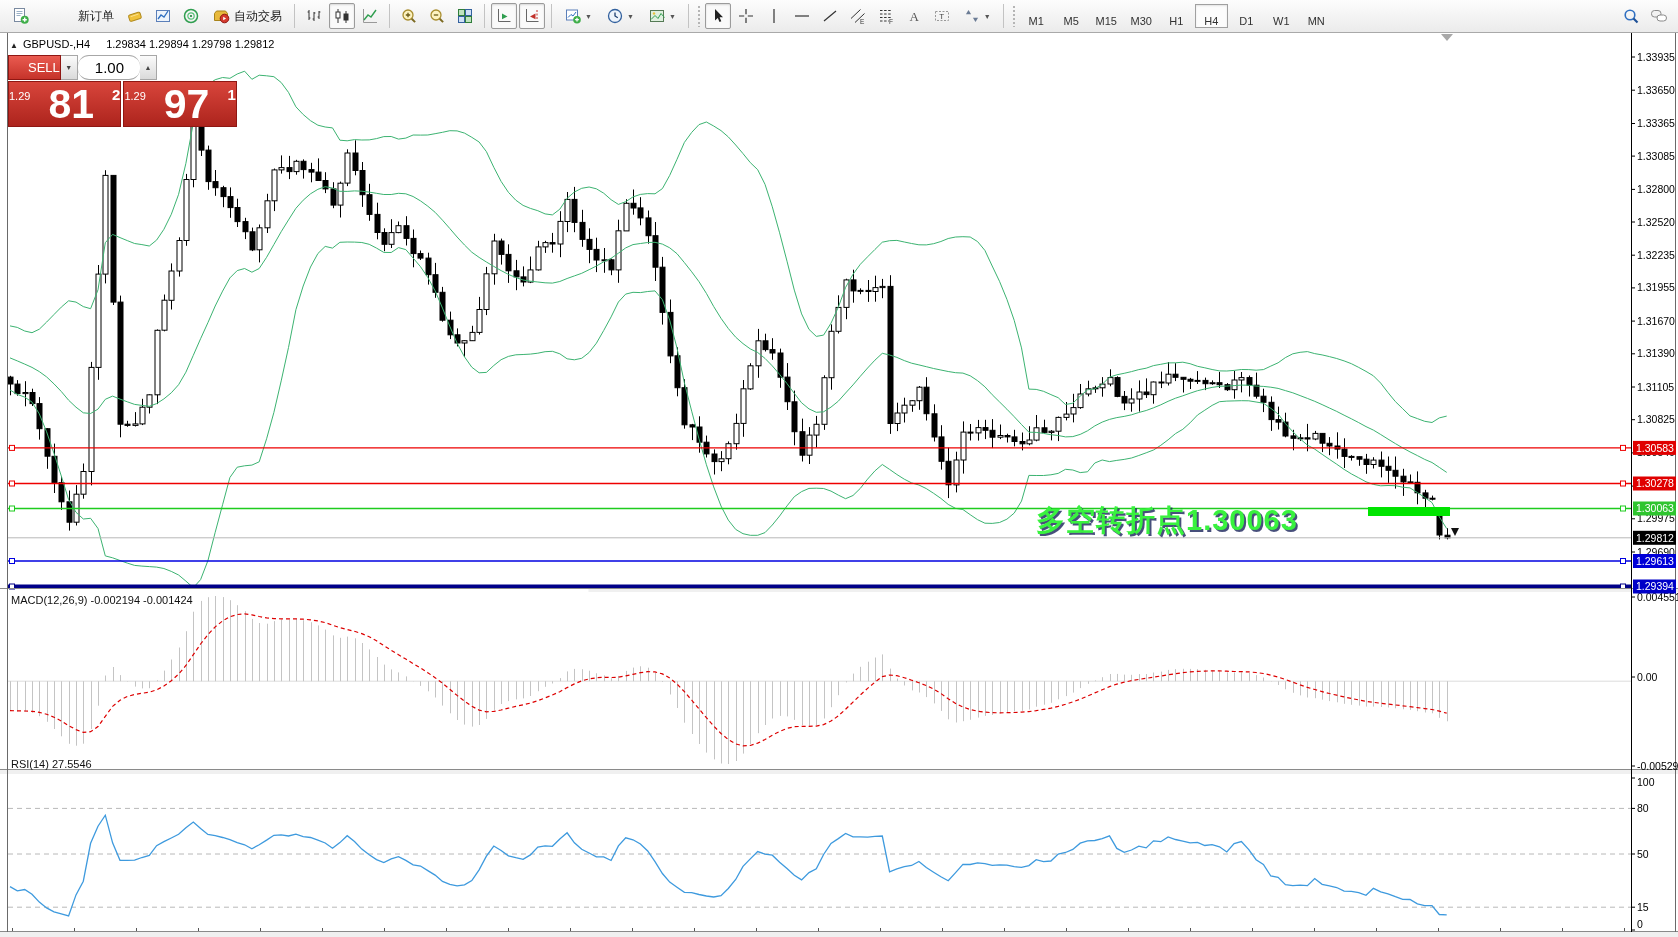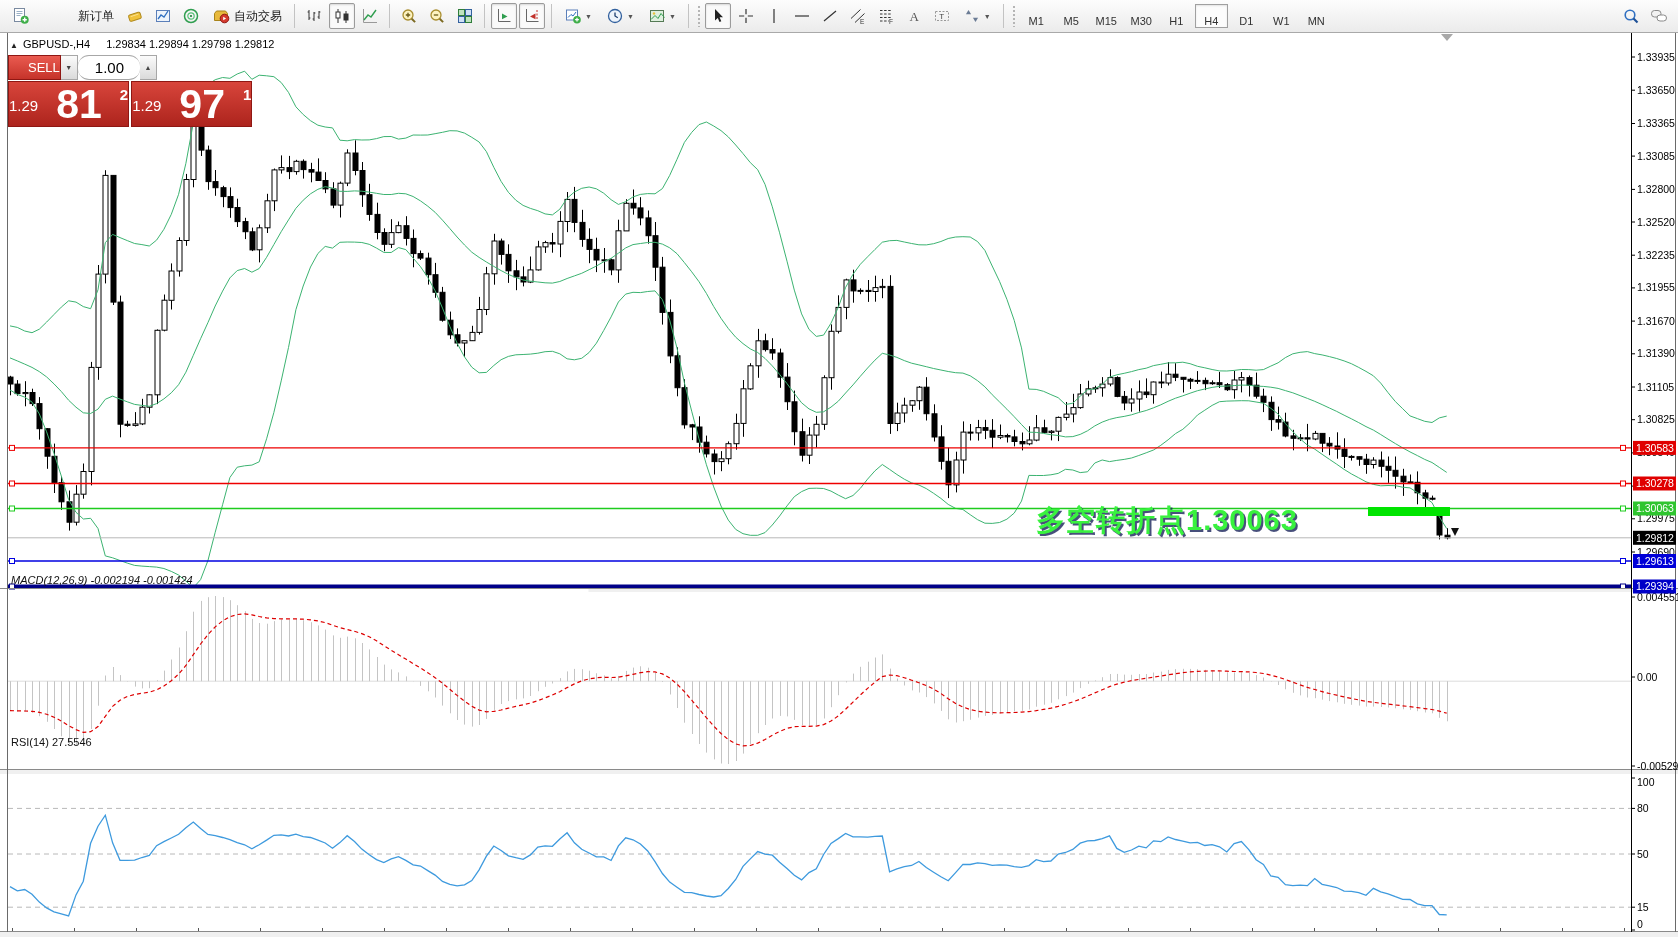--- a/index.html
+++ b/index.html
@@ -33,28 +33,28 @@
   .btn-sell{flex:0 0 52px;}.btn-buy{flex:0 0 55px;margin-top:41px;}
   .vol-arrow{flex:0 0 17px;background:linear-gradient(#fbfbfb,#dadada);border:1px solid #a7a7a7;
     border-left:none;color:#444;font-size:7px;display:flex;align-items:center;justify-content:center;box-sizing:border-box;}
   .vol{flex:1;background:#fff;border-top:1px solid #a7a7a7;border-bottom:1px solid #a7a7a7;
     font-size:15px;color:#000;display:flex;align-items:center;justify-content:flex-end;
     padding-right:16px;box-sizing:border-box;border-radius:11px;}
   .tp-row2{display:flex;margin-top:1px;}
   .price-box{flex:1;height:46px;background:linear-gradient(#d8453b,#ad241d);border:1px solid #8f1713;
     color:#fff;display:flex;align-items:flex-end;justify-content:center;padding-bottom:4px;box-sizing:border-box;}
   .price-box+.price-box{margin-left:2px;}
-  .pb-small{font-size:15px;margin-bottom:8px;}
+  .pb-small{font-size:11px;margin-bottom:20px;}
   .pb-big{font-size:41px;font-weight:bold;line-height:.82;margin:0 18px;}
   .pb-sup{font-size:15px;font-weight:bold;align-self:flex-start;margin-top:4px;}
   .annotation{position:absolute;left:1036px;top:501px;font-size:29px;font-weight:bold;
     color:#38f23e;text-shadow:2px 2px 0 rgba(25,35,90,.8);letter-spacing:1px;white-space:nowrap;}
   .ind-label{position:absolute;left:11px;font-size:11px;color:#111;white-space:nowrap;}
-  #macd-label{top:574px;font-style:italic;}
-  #rsi-label{top:736px;}
+  #macd-label{top:594px;}
+  #rsi-label{top:758px;}
 </style>
 </head>
 <body>
 
 <div class="app">
   <div class="toolbar" id="toolbar">
       <div class="tgroup">
         <div class="tbtn" style="width: auto; padding: 0px 5px; gap: 44px;">
           <svg width="18" height="18" viewBox="0 0 18 18">
             <rect x="2.5" y="1.5" width="10" height="13" fill="#fff" stroke="#7a8aa0"></rect>

